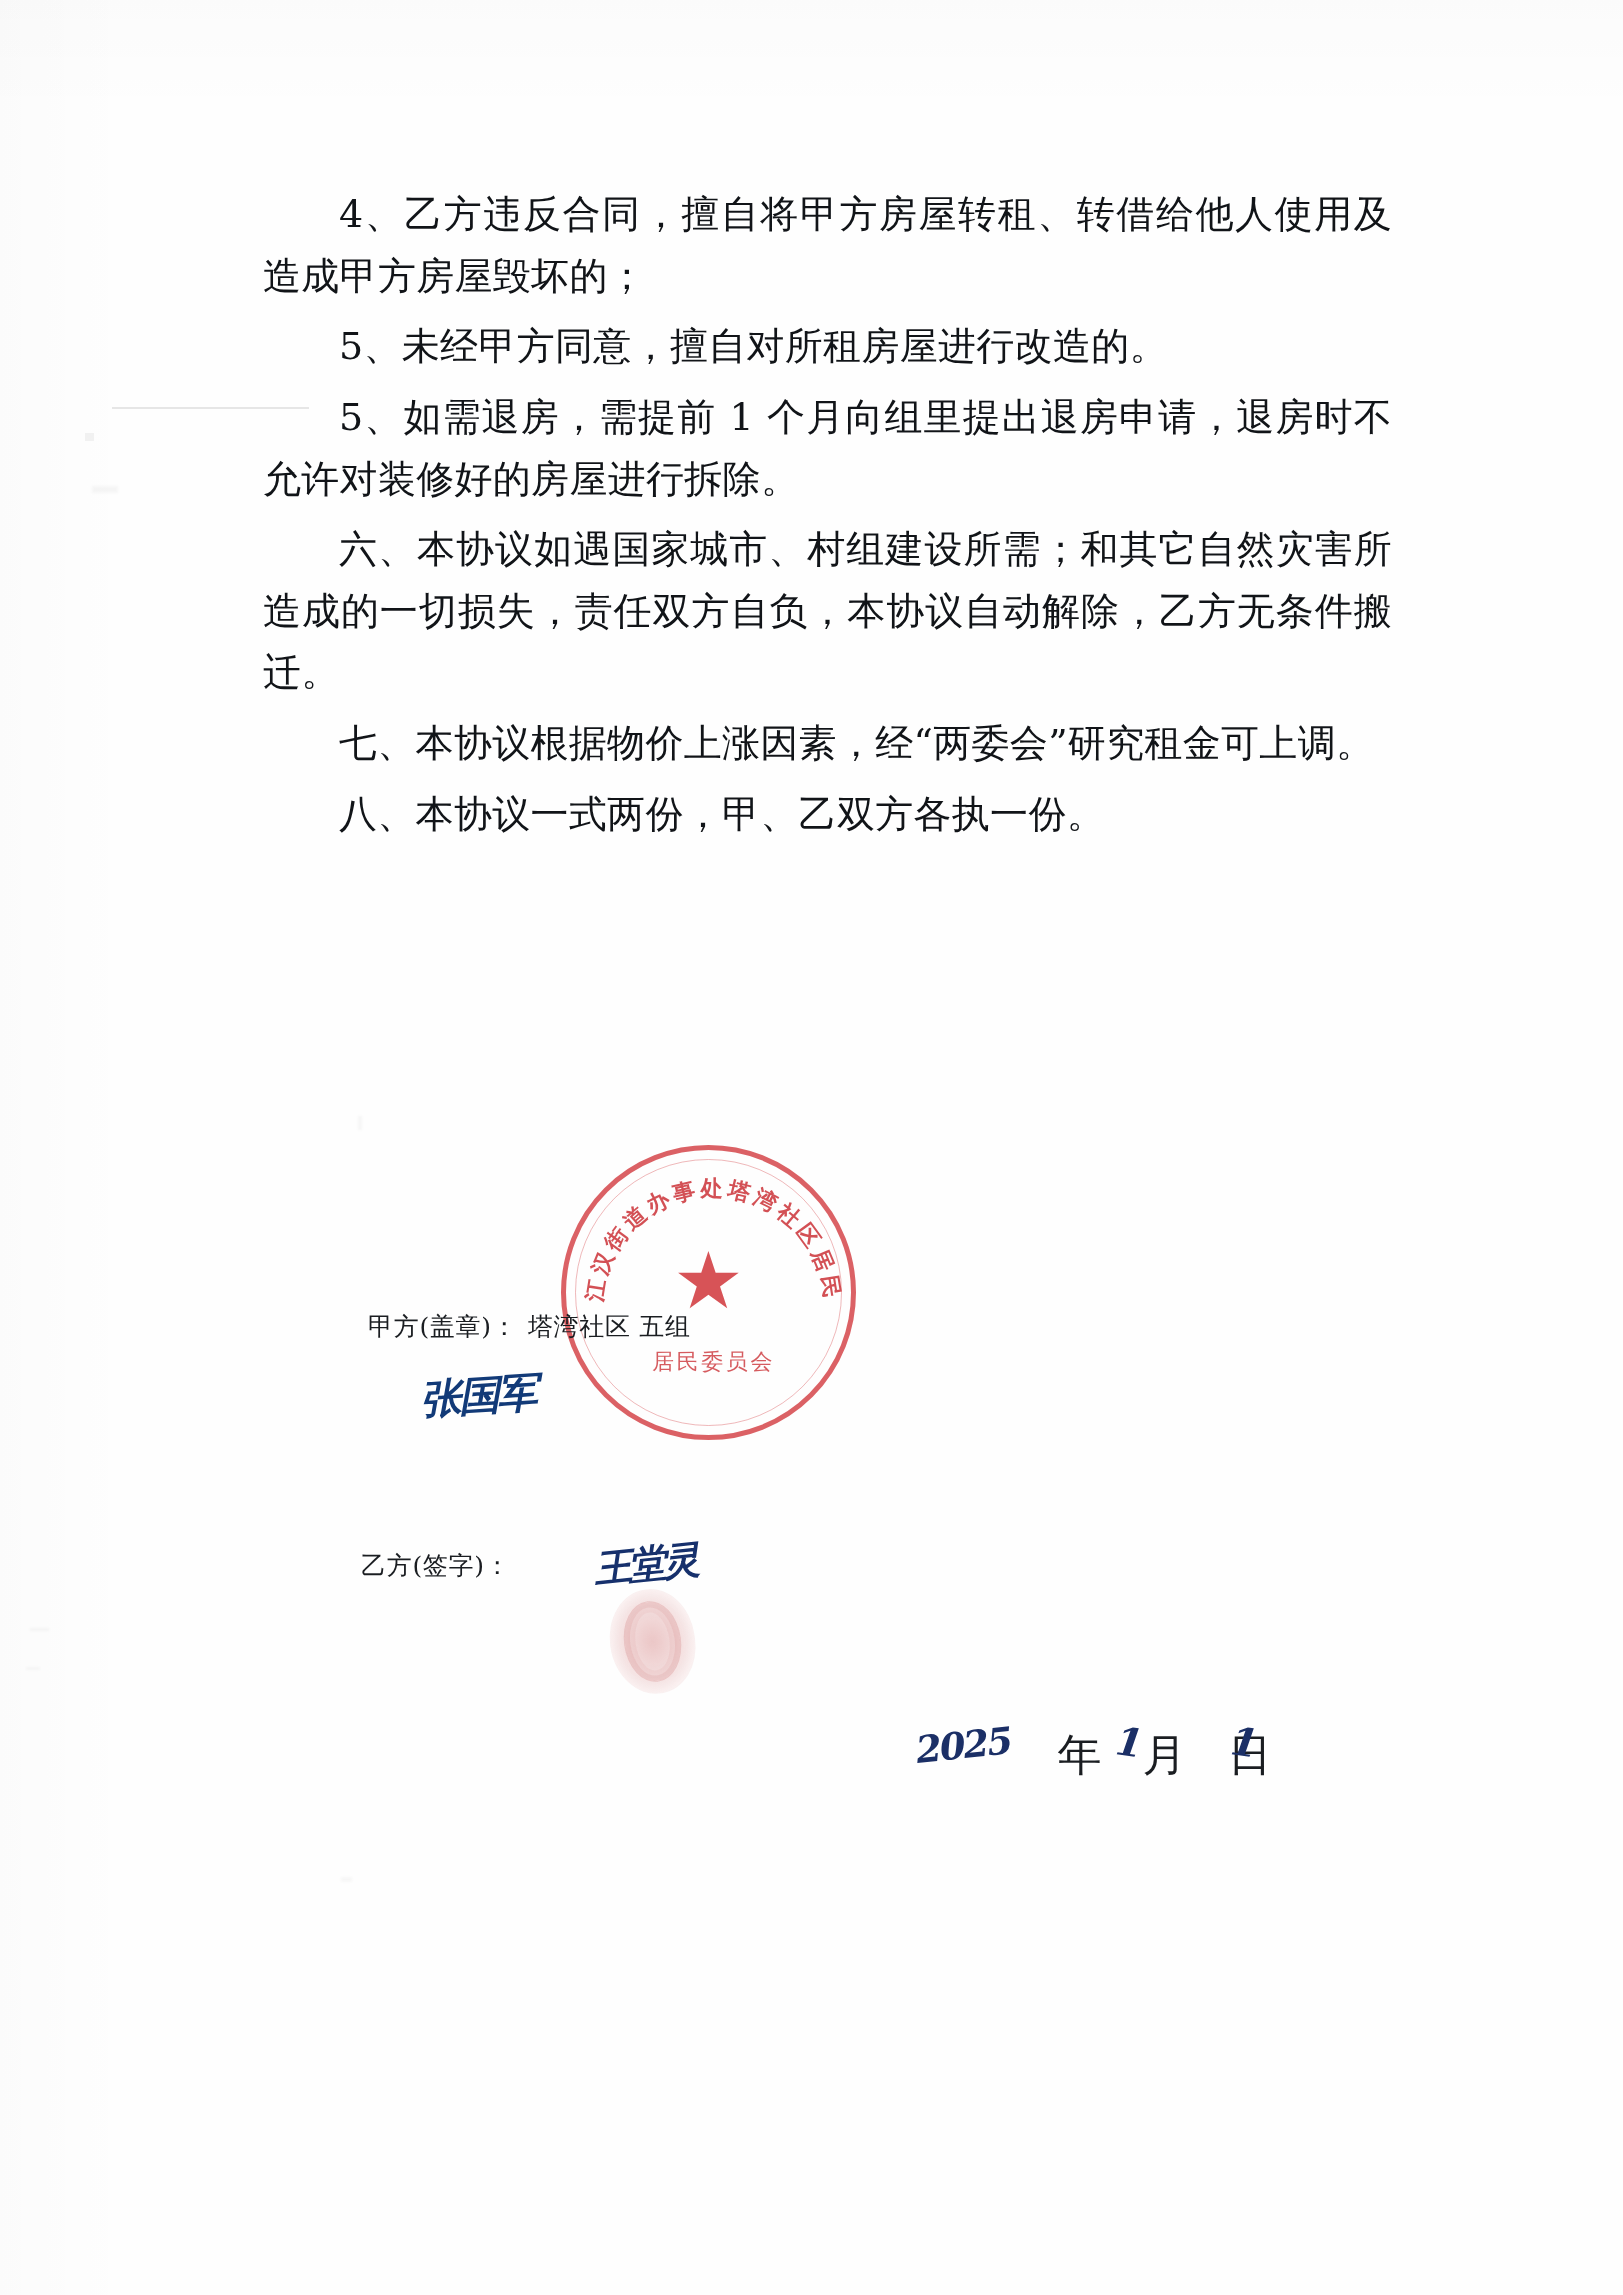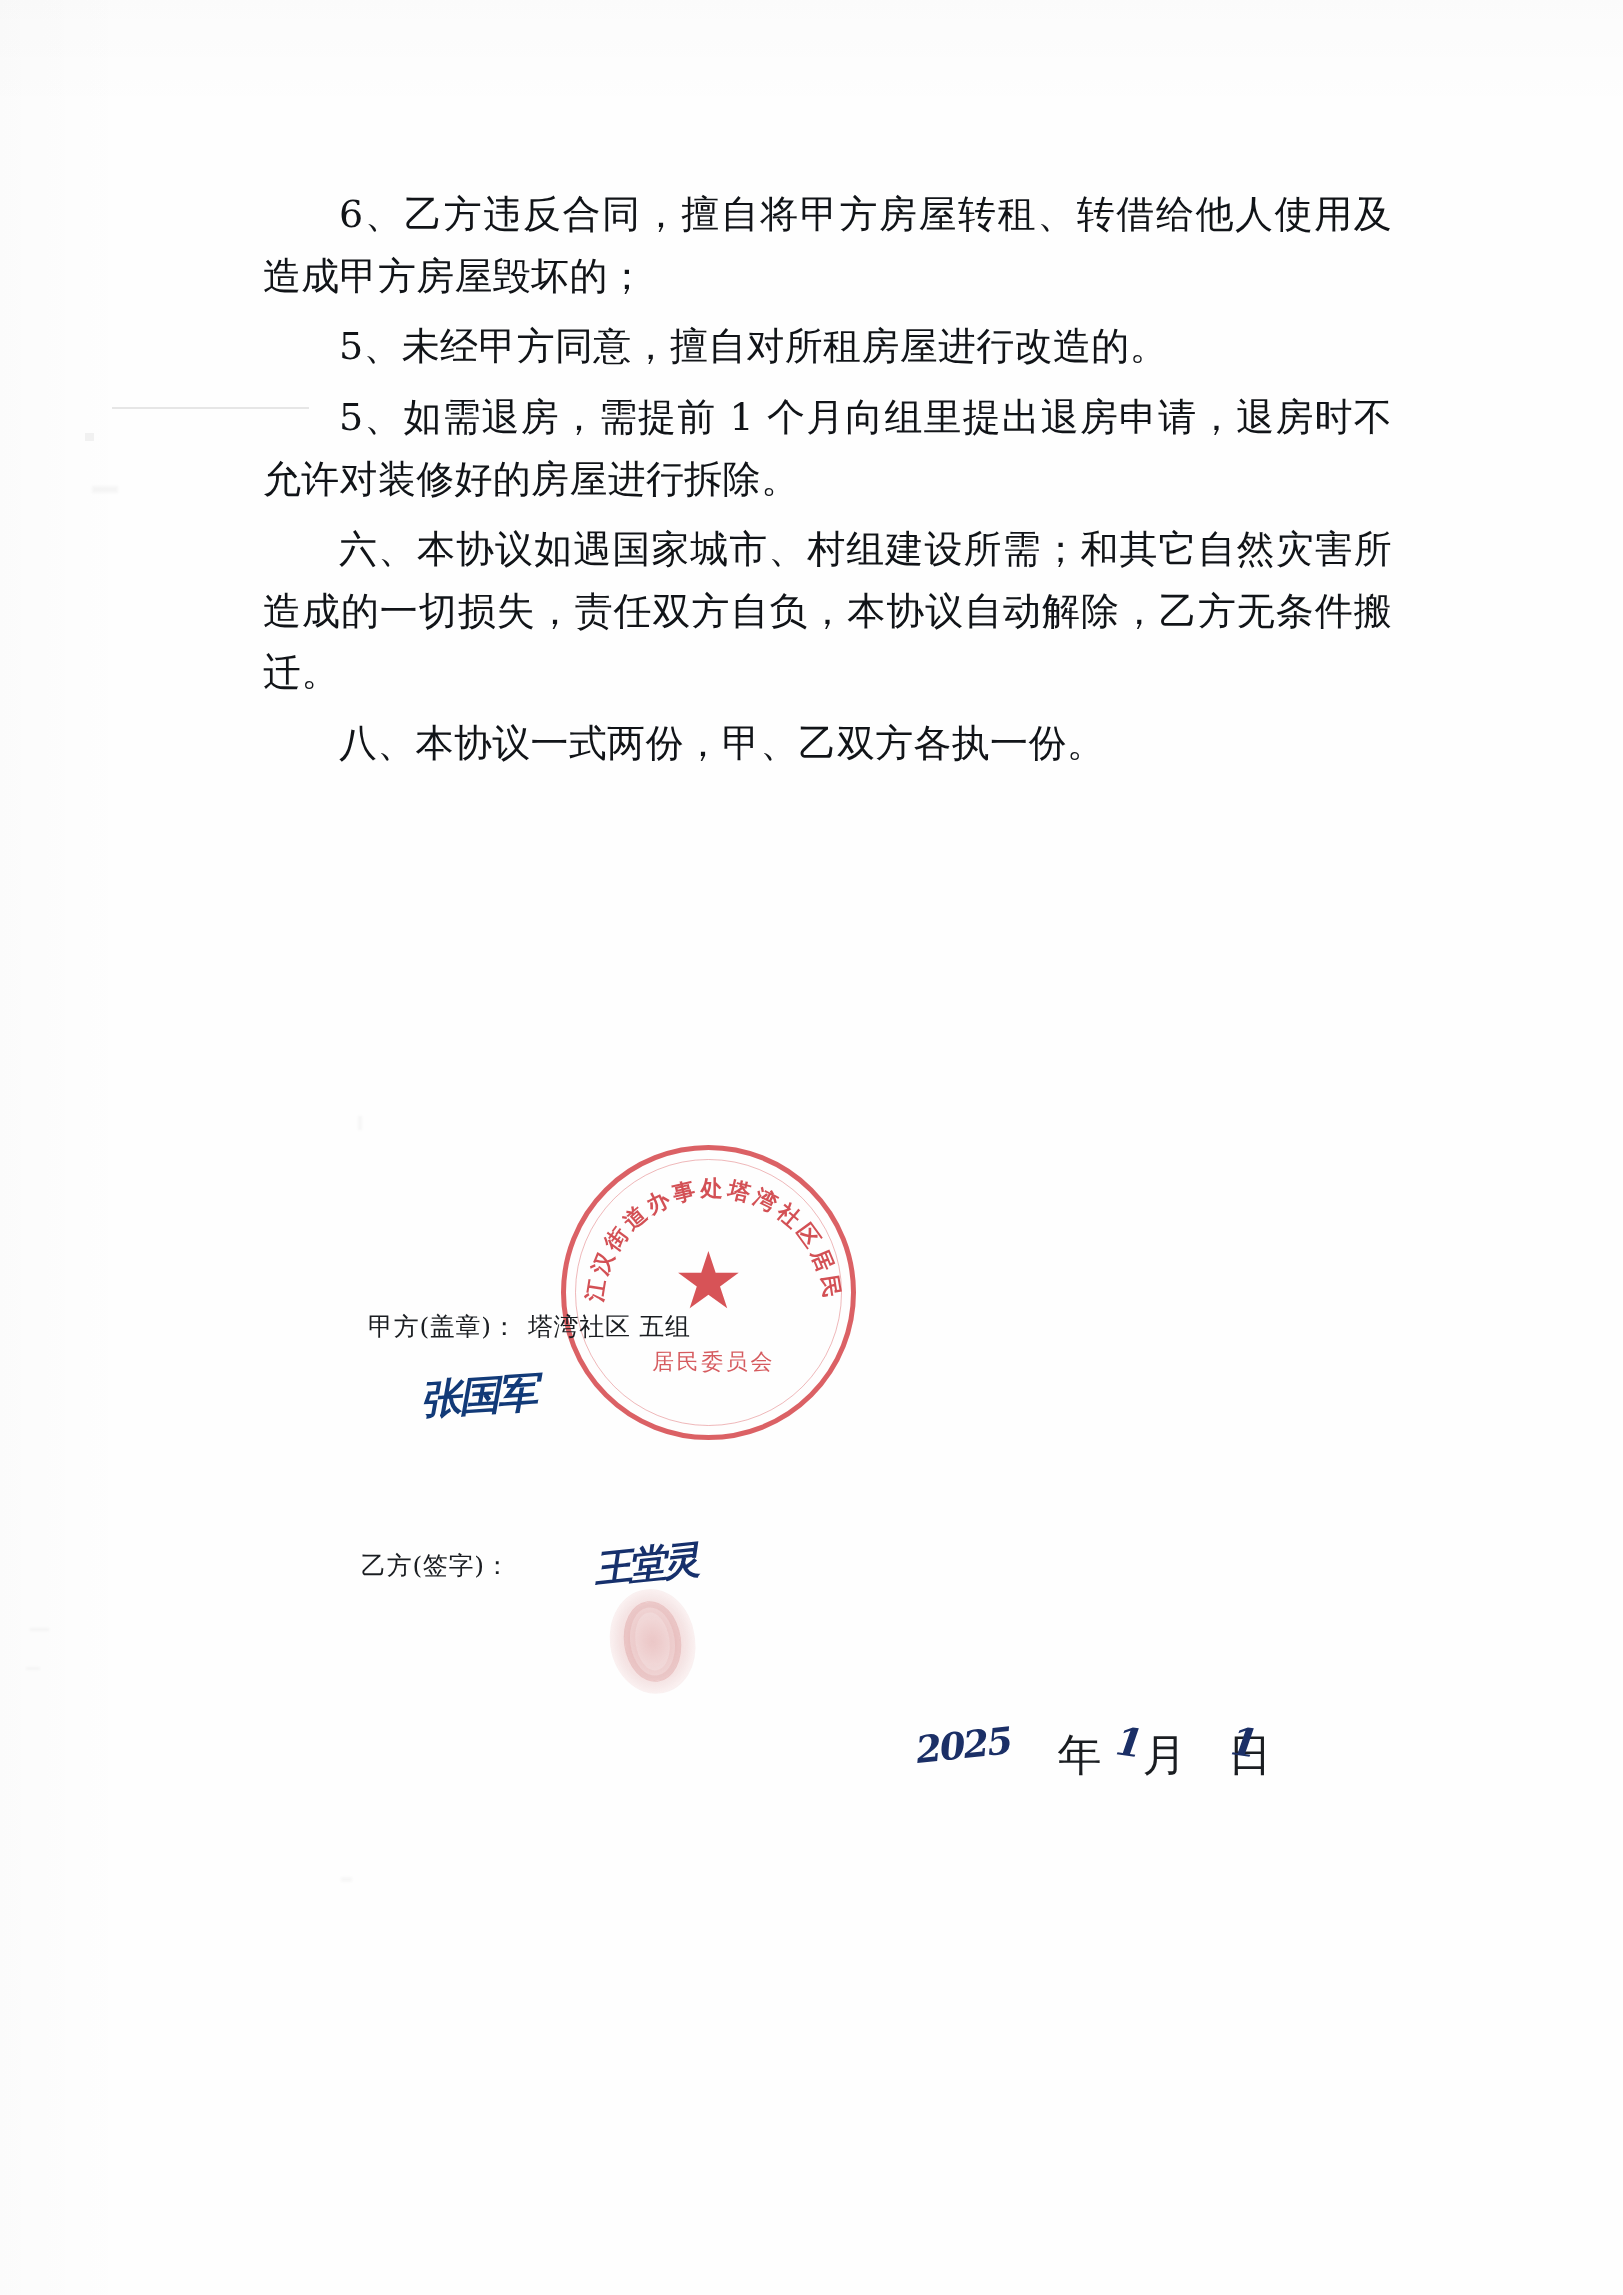--- a/index.html
+++ b/index.html
@@ -197,24 +197,25 @@
 
   <div class="scan-mark m1"></div>
   <div class="scan-mark m2"></div>
   <div class="scan-mark m3"></div>
   <div class="scan-mark m4"></div>
   <div class="scan-mark m5"></div>
   <div class="scan-mark m6"></div>
   <div class="scan-mark m7"></div>
 
   <div class="body-text">
-    <p class="para indent">6、乙方违反合同，擅自将甲方房屋转租、转借给他人使用及造成甲方房屋毁坏的；</p>
+    <p class="para indent">4、乙方违反合同，擅自将甲方房屋转租、转借给他人使用及造成甲方房屋毁坏的；</p>
     <p class="para indent">5、未经甲方同意，擅自对所租房屋进行改造的。</p>
     <p class="para indent">5、如需退房，需提前 1 个月向组里提出退房申请，退房时不允许对装修好的房屋进行拆除。</p>
     <p class="para indent">六、本协议如遇国家城市、村组建设所需；和其它自然灾害所造成的一切损失，责任双方自负，本协议自动解除，乙方无条件搬迁。</p>
+    <p class="para indent">七、本协议根据物价上涨因素，经“两委会”研究租金可上调。</p>
     <p class="para indent">八、本协议一式两份，甲、乙双方各执一份。</p>
   </div>
 
   <div class="seal">
     <div class="ring-inner"></div>
     <svg class="seal-arc-text" viewBox="0 0 450 450">
       <defs>
         <path id="arcpath" d="M 55,240 A 170,170 0 0 1 395,240" fill="none"></path>
       </defs>
       <text>

